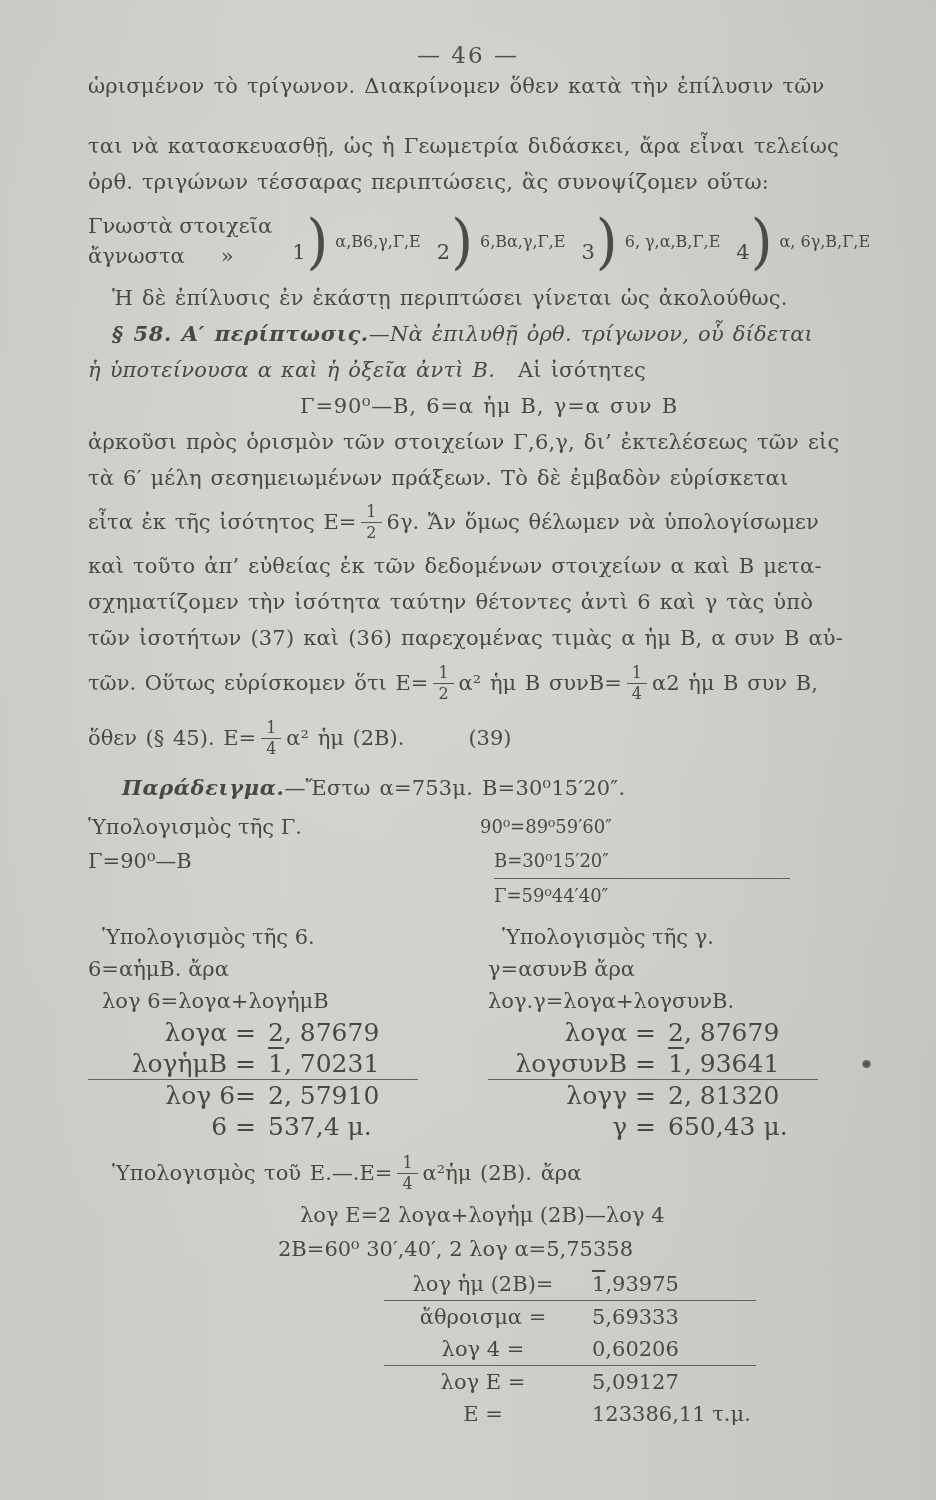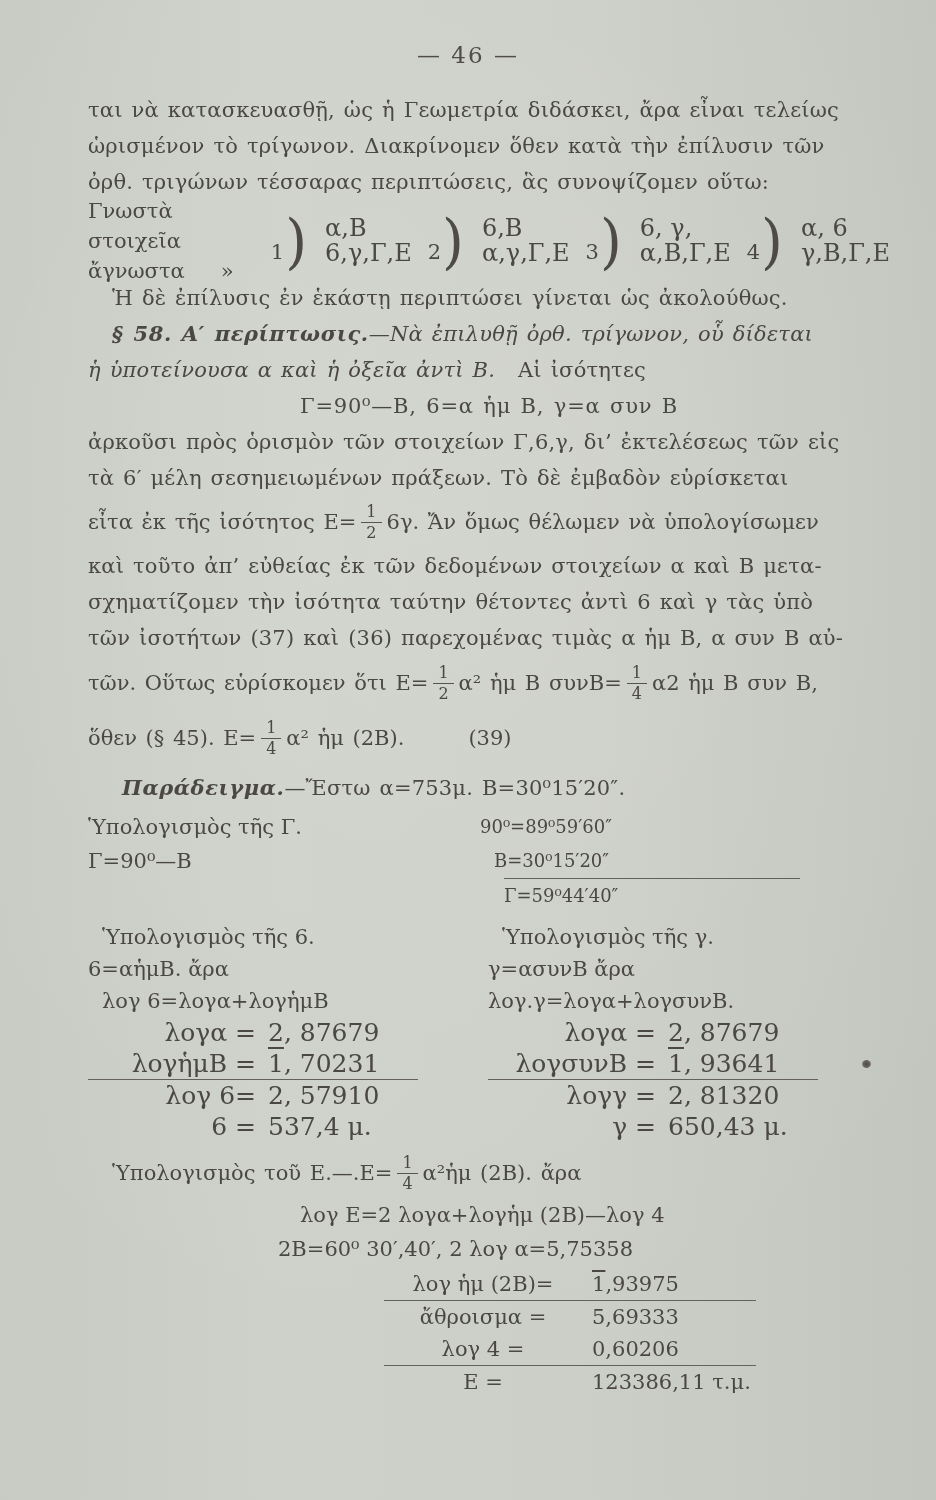--- a/index.html
+++ b/index.html
@@ -30,33 +30,33 @@
   .bolditalic{font-weight:bold;font-style:italic;letter-spacing:0.6px;}
   .italic{font-style:italic;}
   
   .cases{display:flex;align-items:center;height:78px;margin-top:2px;}
   .clabels{font-size:21px;line-height:30px;margin-right:4px;}
   .clabels .row2{display:flex;}
   .clabels .ditto{margin-left:36px;}
   .case{display:flex;align-items:center;margin-left:16px;}
   .cnum{font-size:21px;transform:translateY(11px);margin-right:1px;}
   .bparen{font-size:56px;line-height:66px;font-weight:300;transform:scaleY(1.08);color:#4d4b44;}
-  .cstack{display:flex;flex-direction:column;font-size:24px;line-height:25px;margin-left:18px;}
+  .cstack{display:flex;flex-direction:row;font-size:16px;line-height:25px;margin-left:7px;}
   
   .fracline{display:flex;align-items:center;height:52px;font-size:21px;white-space:nowrap;word-spacing:2px;}
   .frac{display:inline-flex;flex-direction:column;align-items:center;margin:0 5px;line-height:1;}
   .frac .fn{font-size:16px;padding:0 5px 2px;border-bottom:1.4px solid #56544c;}
   .frac .fd{font-size:16px;padding-top:2px;}
   .eqnum{margin-left:64px;}
   
   .gammagrid{display:grid;grid-template-columns:392px auto;margin-top:4px;}
   .gcol .gl{height:34px;line-height:34px;font-size:21px;white-space:nowrap;}
   .sumline{height:34px;line-height:34px;font-size:18px;white-space:nowrap;width:300px;}
   .sumline.shift{padding-left:14px;}
-  .sumline.sum{border-top:1.6px solid #63615a;width:296px;margin-left:24px;padding-left:0;}
+  .sumline.sum{border-top:1.6px solid #63615a;width:296px;margin-left:14px;padding-left:0;}
   .calcgrid{display:grid;grid-template-columns:400px auto;margin-top:8px;}
   .cc .t{height:32px;line-height:32px;font-size:21px;white-space:nowrap;}
   .cc .t.i1{padding-left:14px;}
   .lrow{display:flex;height:31px;line-height:31px;font-size:25px;width:330px;}
   .lrow .lab{width:168px;text-align:right;white-space:nowrap;}
   .lrow .val{padding-left:12px;white-space:nowrap;}
   .lrow.sum{border-top:1.6px solid #63615a;}
   .bar{text-decoration:overline;}
   
   .ehead{display:flex;align-items:center;height:50px;font-size:21px;margin-top:6px;padding-left:24px;white-space:nowrap;word-spacing:2px;}
@@ -69,22 +69,22 @@
   .speck{position:absolute;left:862px;top:1060px;width:9px;height:8px;border-radius:50%;
          background:radial-gradient(circle,#4e4c44 0%,#6b695f 60%,rgba(107,105,95,0) 100%);}
 </style>
 </head>
 <body>
 
 <div class="page">
   <div class="pageno">— 46 —</div>
 
   <div class="content">
+    <div class="line">ὡρισμένον τὸ τρίγωνον. Διακρίνομεν ὅθεν κατὰ τὴν ἐπίλυσιν τῶν</div>
     <div class="line" style="margin-top:24px">ται νὰ κατασκευασθῇ, ὡς ἡ Γεωμετρία διδάσκει, ἄρα εἶναι τελείως</div>
-    <div class="line">ὡρισμένον τὸ τρίγωνον. Διακρίνομεν ὅθεν κατὰ τὴν ἐπίλυσιν τῶν</div>
     <div class="line">ὀρθ. τριγώνων τέσσαρας περιπτώσεις, ἃς συνοψίζομεν οὕτω:</div>
 
     <div class="cases">
       <div class="clabels">
         <div>Γνωστὰ στοιχεῖα</div>
         <div class="row2">
           <span>ἄγνωστα</span>
           <span class="ditto">»</span>
         </div>
       </div>
@@ -254,20 +254,24 @@
       </div>
       <div class="erow">
         <span class="elab">ἄθροισμα =</span>
         <span class="eval"><span class="bar"></span><span>5,69333</span></span>
       </div>
       <div class="erow ruleb">
         <span class="elab">λογ 4  =</span>
         <span class="eval"><span class="bar"></span><span>0,60206</span></span>
       </div>
       <div class="erow">
+        <span class="elab">λογ Ε  =</span>
+        <span class="eval"><span class="bar"></span><span>5,09127</span></span>
+      </div>
+      <div class="erow">
         <span class="elab">Ε  =</span>
         <span class="eval"><span class="bar"></span><span>123386,11 τ.μ.</span></span>
       </div>
     </div>
   </div>
 
   <div class="speck"></div>
 </div>
 
 </body></html>

